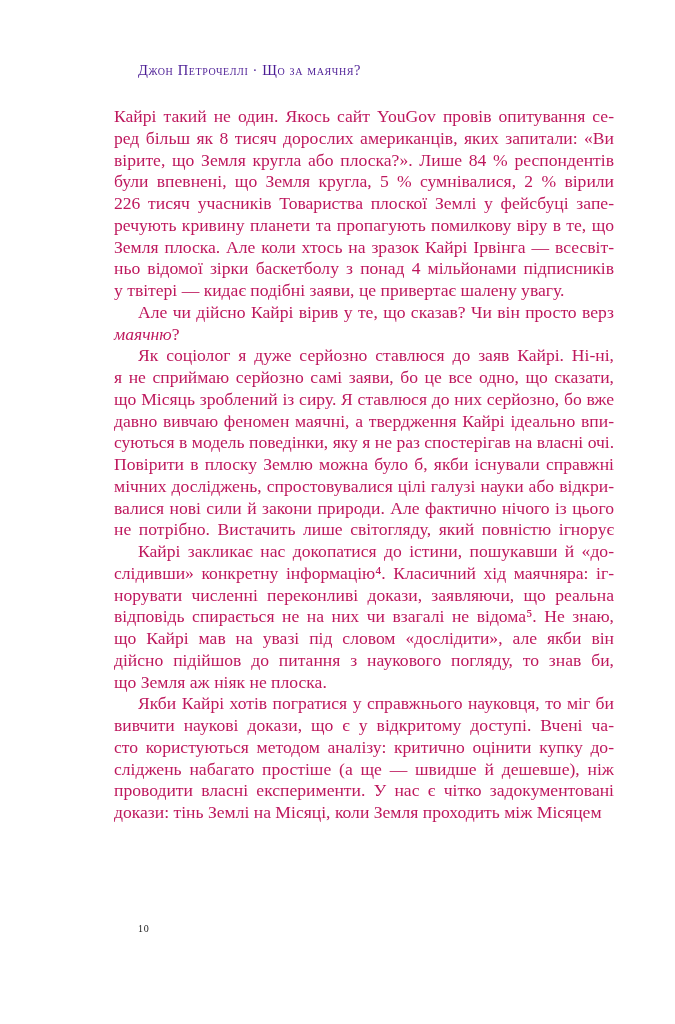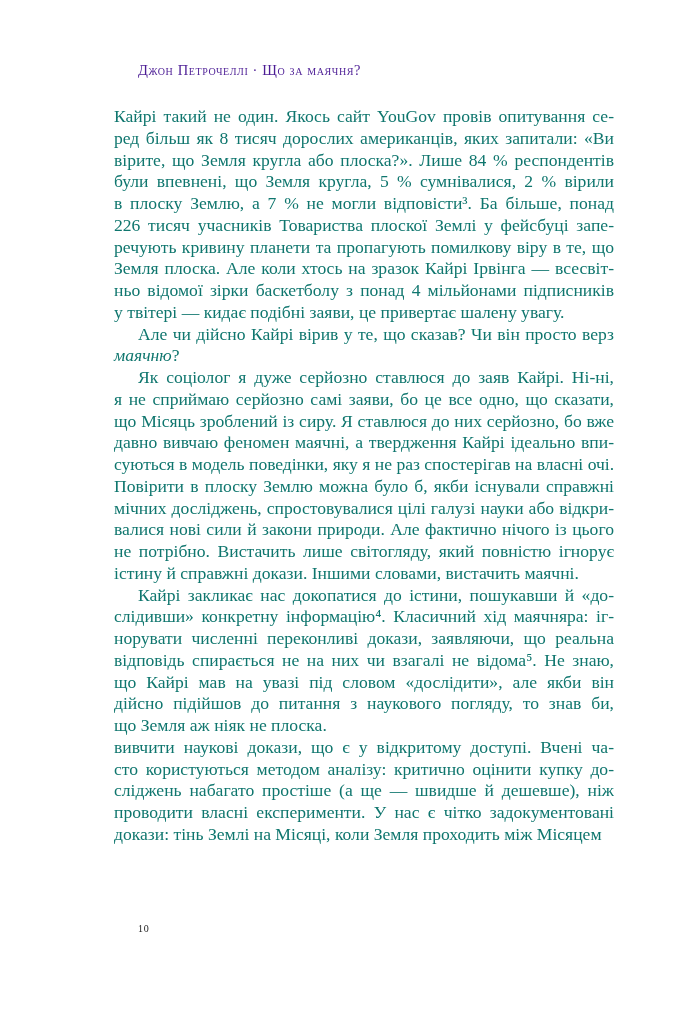--- a/index.html
+++ b/index.html
@@ -24,21 +24,21 @@
     font-variant: small-caps;
     letter-spacing: 0.6px;
     color: #4c1d95;
     white-space: nowrap;
   }
   .body-text {
     position: absolute;
     left: 114px;
     top: 106px;
     width: 500px;
-    color: #0f766e;
+    color: #be185d;
     font-size: 17.6px;
     line-height: 21.75px;
   }
   .pline {
     text-align: left;
     height: 21.75px;
     overflow: visible;
   }
   .pline.just {
     text-align: justify;
@@ -61,45 +61,44 @@
 <body>
 
 <div class="page">
   <div class="running-header">Джон Петрочеллі · Що за маячня?</div>
 
   <div class="body-text">
       <div class="pline just" style="">Кайрі такий не один. Якось сайт YouGov провів опитування се-</div>
       <div class="pline just" style="">ред більш як 8 тисяч дорослих американців, яких запитали: «Ви</div>
       <div class="pline just" style="">вірите, що Земля кругла або плоска?». Лише 84 % респондентів</div>
       <div class="pline just" style="">були впевнені, що Земля кругла, 5 % сумнівалися, 2 % вірили</div>
-      <div class="pline just" style="">в плоску Землю, а 7 % не могли відповісти³. Ба більше, понад</div>
       <div class="pline just" style="">226 тисяч учасників Товариства плоскої Землі у фейсбуці запе-</div>
       <div class="pline just" style="">речують кривину планети та пропагують помилкову віру в те, що</div>
       <div class="pline just" style="">Земля плоска. Але коли хтось на зразок Кайрі Ірвінга — всесвіт-</div>
       <div class="pline just" style="">ньо відомої зірки баскетболу з понад 4 мільйонами підписників</div>
       <div class="pline" style="">у твітері — кидає подібні заяви, це привертає шалену увагу.</div>
       <div class="pline just indent" style="">Але чи дійсно Кайрі вірив у те, що сказав? Чи він просто верз</div>
       <div class="pline" style=""><i>маячню</i><span>?</span></div>
       <div class="pline just indent" style="">Як соціолог я дуже серйозно ставлюся до заяв Кайрі. Ні-ні,</div>
       <div class="pline just" style="">я не сприймаю серйозно самі заяви, бо це все одно, що сказати,</div>
       <div class="pline just" style="">що Місяць зроблений із сиру. Я ставлюся до них серйозно, бо вже</div>
       <div class="pline just" style="">давно вивчаю феномен маячні, а твердження Кайрі ідеально впи-</div>
       <div class="pline just" style="letter-spacing: -0.045px;">суються в модель поведінки, яку я не раз спостерігав на власні очі.</div>
       <div class="pline just" style="">Повірити в плоску Землю можна було б, якби існували справжні</div>
       <div class="pline just" style="">мічних досліджень, спростовувалися цілі галузі науки або відкри-</div>
       <div class="pline just" style="">валися нові сили й закони природи. Але фактично нічого із цього</div>
       <div class="pline just" style="">не потрібно. Вистачить лише світогляду, який повністю ігнорує</div>
-      <div class="pline" style="">істину й справжні докази. Іншими словами, вистачить маячні.</div>
       <div class="pline just indent" style="">Кайрі закликає нас докопатися до істини, пошукавши й «до-</div>
       <div class="pline just" style="">слідивши» конкретну інформацію⁴. Класичний хід маячняра: іг-</div>
       <div class="pline just" style="">норувати численні переконливі докази, заявляючи, що реальна</div>
       <div class="pline just" style="">відповідь спирається не на них чи взагалі не відома⁵. Не знаю,</div>
       <div class="pline just" style="">що Кайрі мав на увазі під словом «дослідити», але якби він</div>
       <div class="pline just" style="">дійсно підійшов до питання з наукового погляду, то знав би,</div>
       <div class="pline" style="">що Земля аж ніяк не плоска.</div>
+      <div class="pline just indent" style="">Якби Кайрі хотів погратися у справжнього науковця, то міг би</div>
       <div class="pline just" style="">вивчити наукові докази, що є у відкритому доступі. Вчені ча-</div>
       <div class="pline just" style="">сто користуються методом аналізу: критично оцінити купку до-</div>
       <div class="pline just" style="">сліджень набагато простіше (а ще — швидше й дешевше), ніж</div>
       <div class="pline just" style="">проводити власні експерименти. У нас є чітко задокументовані</div>
       <div class="pline" style="">докази: тінь Землі на Місяці, коли Земля проходить між Місяцем</div>
     </div>
 
   <div class="folio">10</div>
 </div>
 

